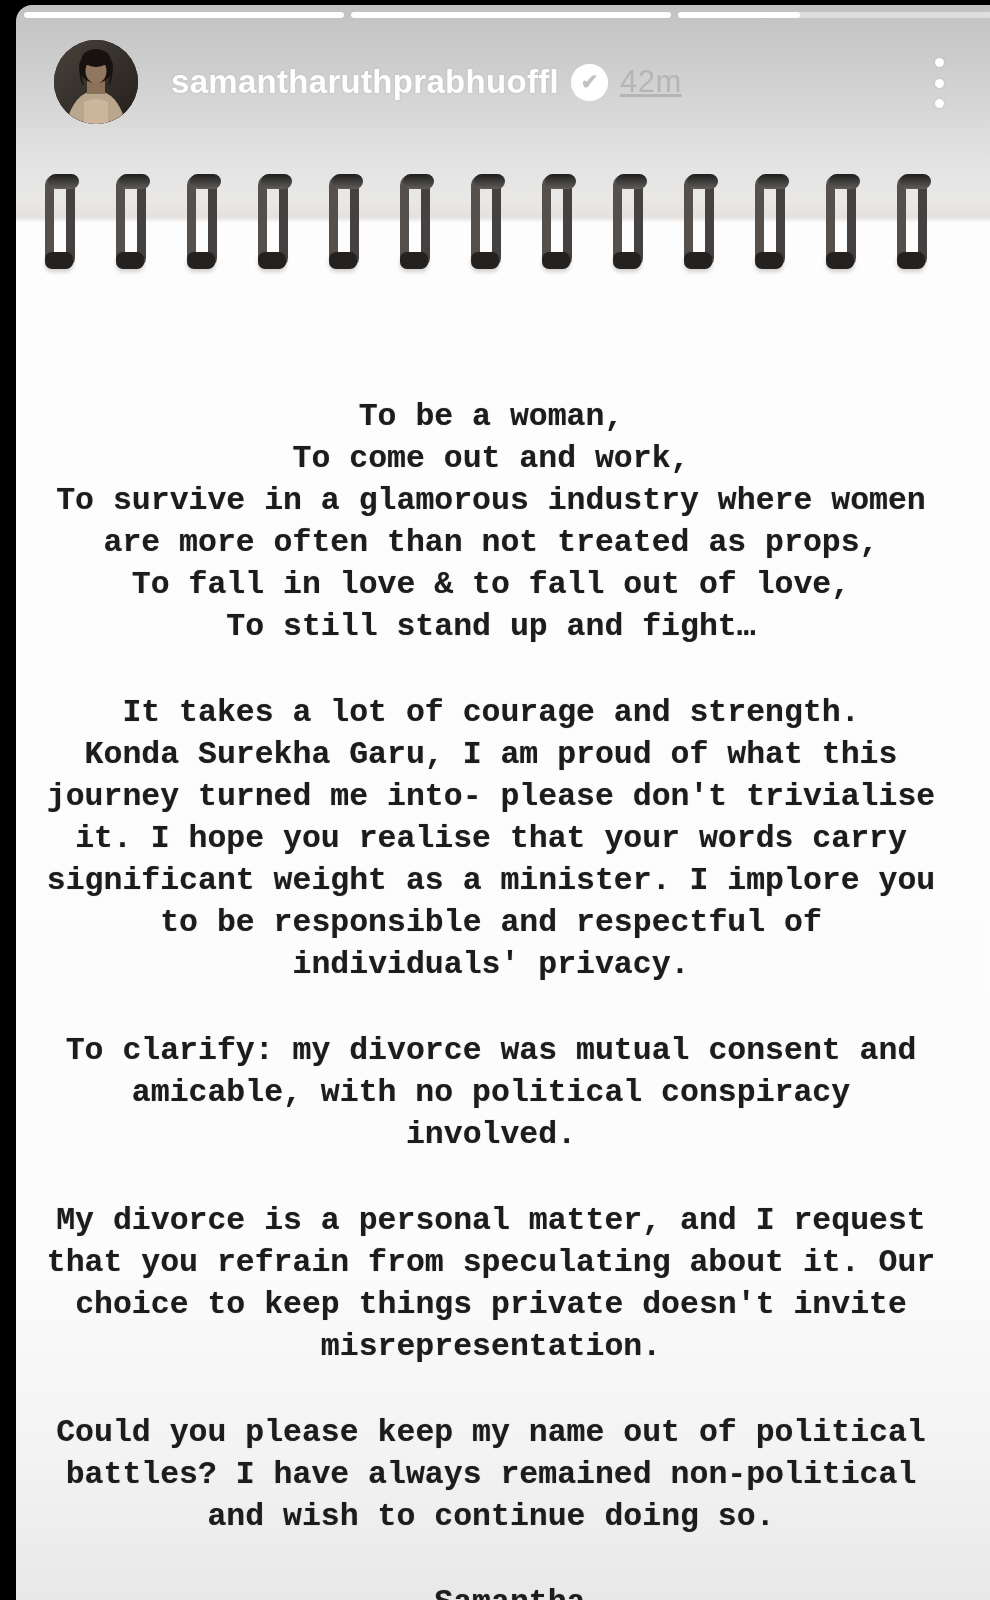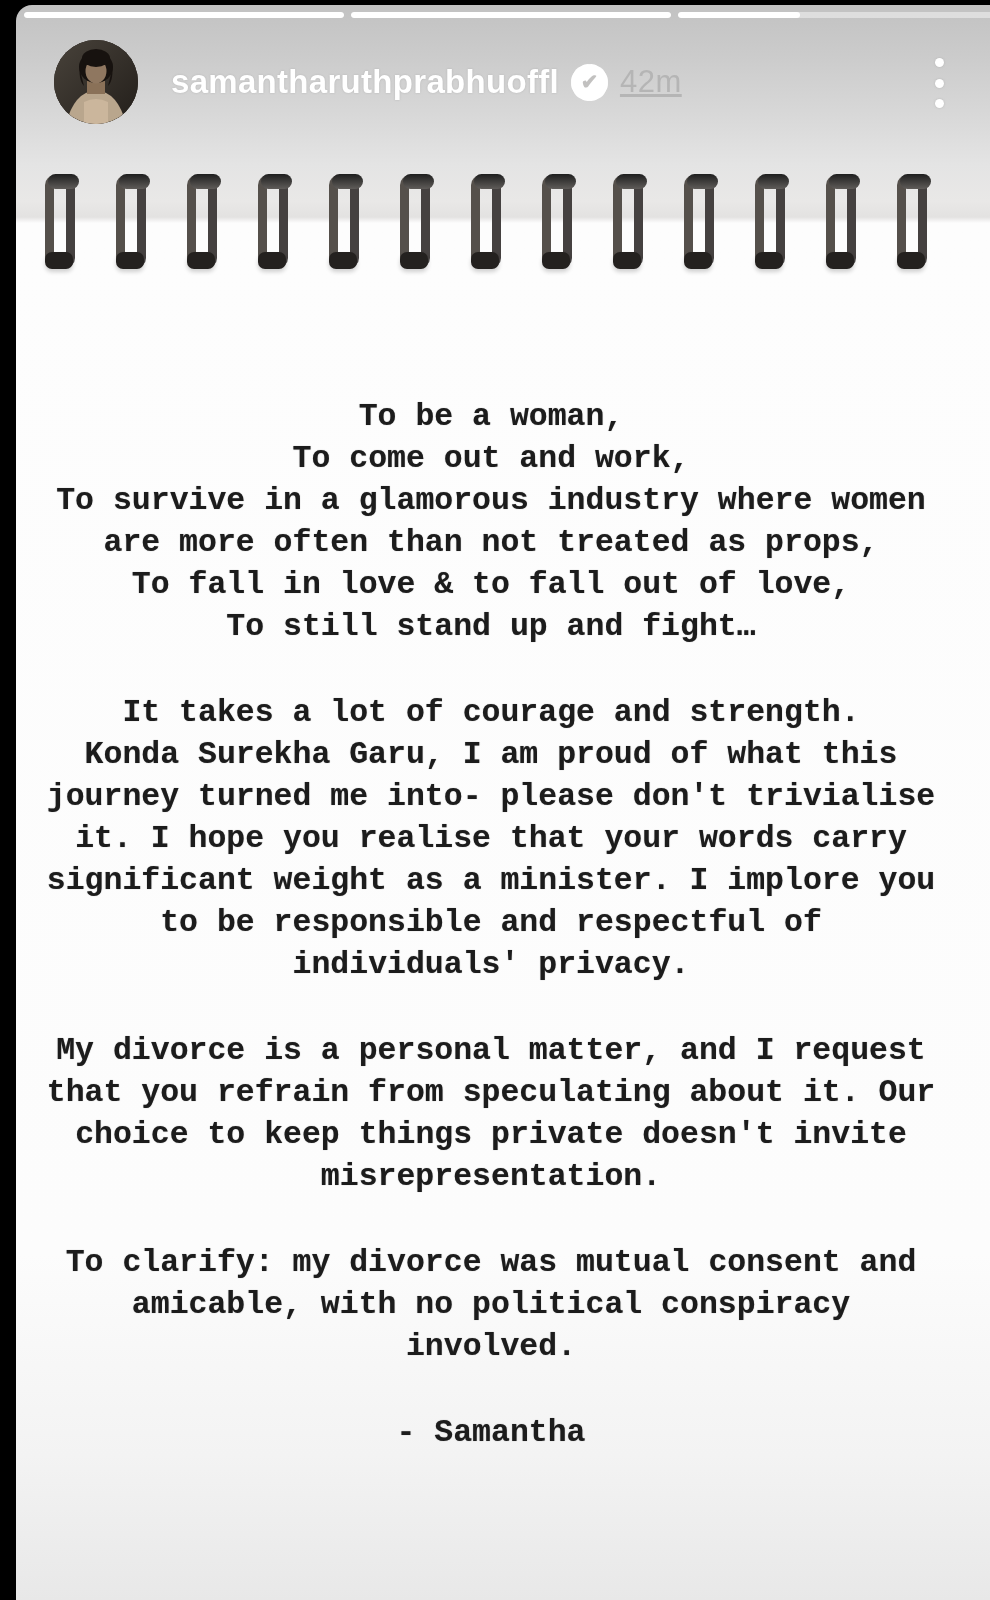--- a/index.html
+++ b/index.html
@@ -133,25 +133,28 @@
 are more often than not treated as props,
 To fall in love &amp; to fall out of love,
 To still stand up and fight…</p>
         <p>It takes a lot of courage and strength.
 Konda Surekha Garu, I am proud of what this
 journey turned me into- please don't trivialise
 it. I hope you realise that your words carry
 significant weight as a minister. I implore you
 to be responsible and respectful of
 individuals' privacy.</p>
+        <p>To clarify: my divorce was mutual consent and
+amicable, with no political conspiracy
+involved.</p>
         <p>My divorce is a personal matter, and I request
 that you refrain from speculating about it. Our
 choice to keep things private doesn't invite
 misrepresentation.</p>
-        <p>To clarify: my divorce was mutual consent and
-amicable, with no political conspiracy
-involved.</p>
+        <p>Could you please keep my name out of political
+battles? I have always remained non-political
+and wish to continue doing so.</p>
         <div class="signature">- Samantha</div>
       </div>
     </div>
 
   </div>
 </div>
 
 </body></html>

